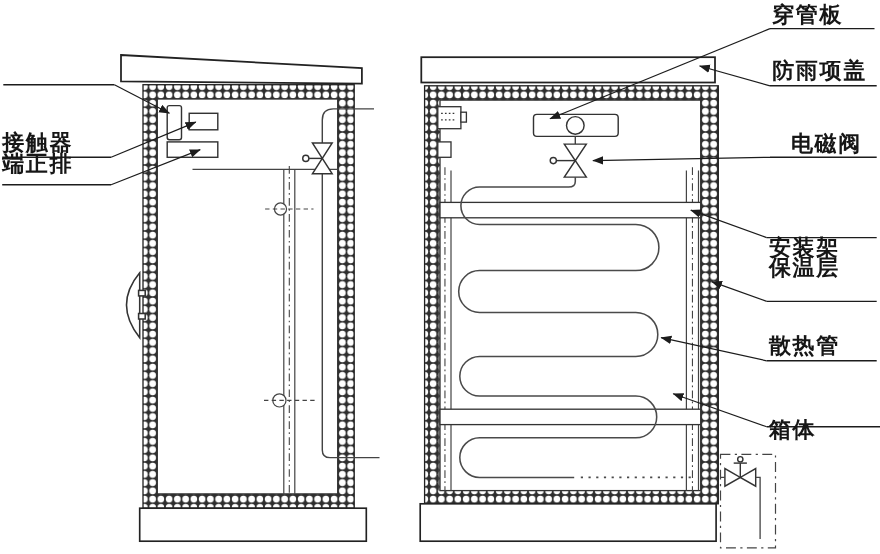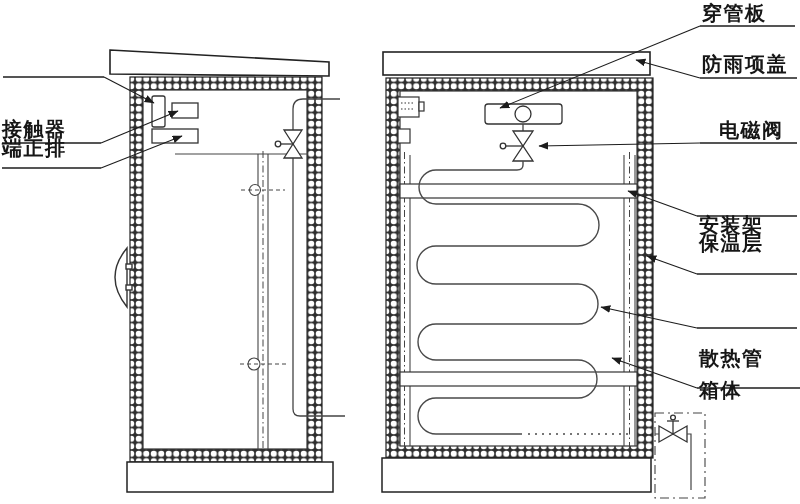--- a/index.html
+++ b/index.html
@@ -160,16 +160,16 @@
   </g>
 </svg>
 
 <div class="callout" style="left:2px;top:118px;">接触器</div>
 <div class="callout" style="left:2px;top:137px;">端正排</div>
 <div class="callout" style="left:702px;top:2px;">穿管板</div>
 <div class="callout" style="left:702px;top:53px;">防雨项盖</div>
 <div class="callout" style="left:704px;top:119px;margin-left:15px;">电磁阀</div>
 <div class="callout" style="left:699px;top:191px;margin-top:23px;">安装架</div>
 <div class="callout" style="left:699px;top:232px;">保温层</div>
-<div class="callout" style="left:699px;top:303px;margin-top:44px;">散热管</div>
+<div class="callout" style="left:699px;top:303px;">散热管</div>
 <div class="callout" style="left:699px;top:363px;margin-top:16px;">箱体</div>
 
 </div>
 
 </body></html>

